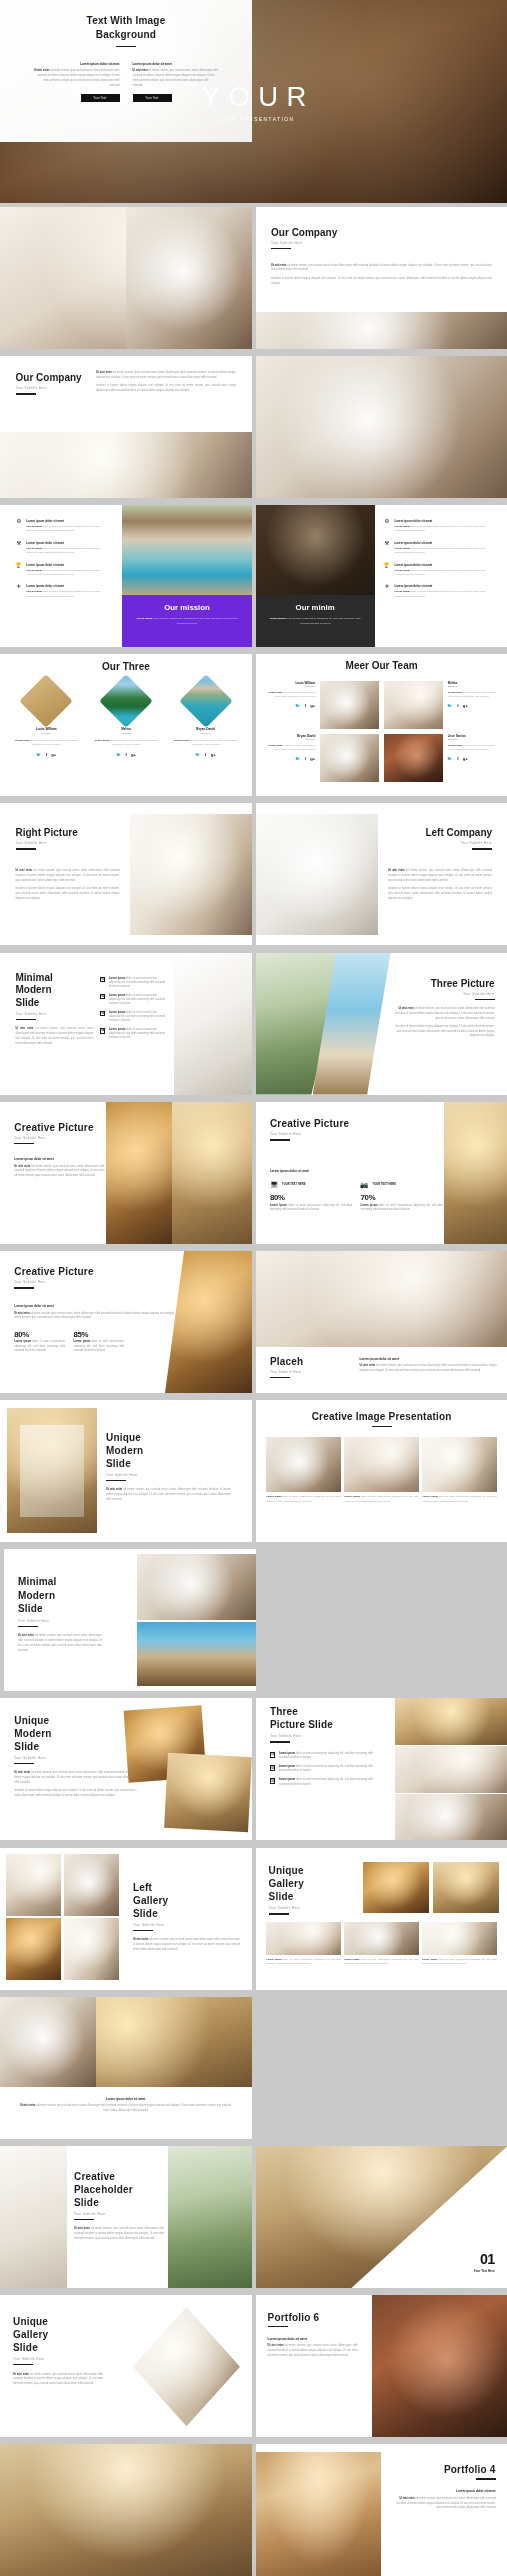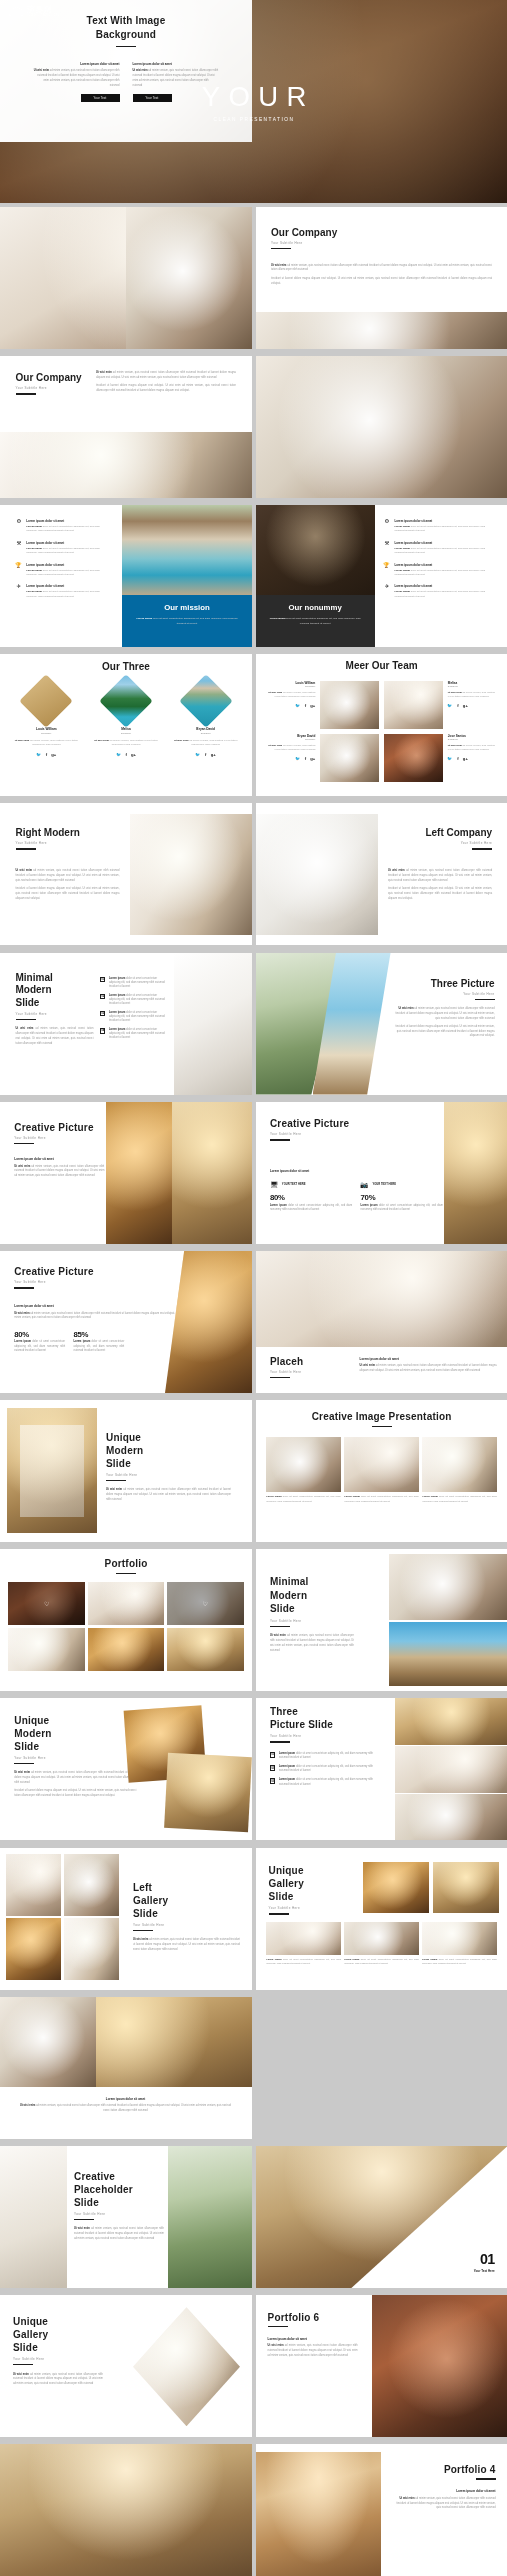--- a/index.html
+++ b/index.html
@@ -241,30 +241,30 @@
       </div>
       <div class="feat">
         <div class="ic">✈</div>
         <div>
             <div class="ft">Lorem ipsum dolor sit amet</div>
              <div class="fb"><b>Lorem ipsum</b><span> dolor sit amet consectetuer adipiscing elit, sed diam nonummy nibh euismod tincidunt ut laoreet</span></div>
           </div>
       </div>
     </div>
     <div class="ph ph-resort" style="left:122px;top:0;width:130px;height:90px"></div>
-    <div style="position:absolute;left:122px;top:90px;width:130px;height:53px;background:#0369a1;color:#fff;text-align:center;padding-top:8.4px">
+    <div style="position:absolute;left:122px;top:90px;width:130px;height:53px;background:#6d28d9;color:#fff;text-align:center;padding-top:8.4px">
       <div style="font-size:7.8px;font-weight:700">Our mission</div>
       <div style="font-size:2.5px;line-height:1.8;color:#cfcfcf;padding:4.8px 14.3px 0"><b style="color:#fff">Lorem ipsum</b><span> dolor sit amet consectetuer adipiscing elit, sed diam nonummy nibh euismod tincidunt ut laoreet</span></div>
     </div>
   </div>
   <div class="gap"></div>
   <div class="s-half">
     <div class="ph ph-dark" style="left:0;top:0;width:119px;height:90px"></div>
     <div style="position:absolute;left:0;top:90px;width:119px;height:53px;background:#2b2b2b;color:#fff;text-align:center;padding-top:8.4px">
-      <div style="font-size:7.8px;font-weight:700">Our nonummy</div>
+      <div style="font-size:7.8px;font-weight:700">Our minim</div>
       <div style="font-size:2.5px;line-height:1.8;color:#cfcfcf;padding:4.8px 13px 0"><b style="color:#fff">Lorem ipsum</b><span> dolor sit amet consectetuer adipiscing elit, sed diam nonummy nibh euismod tincidunt ut laoreet</span></div>
     </div>
     <div style="position:absolute;left:128px;top:14.3px;width:110px">
       <div class="feat">
         <div class="ic">⚙</div>
         <div>
             <div class="ft">Lorem ipsum dolor sit amet</div>
              <div class="fb"><b>Lorem ipsum</b><span> dolor sit amet consectetuer adipiscing elit, sed diam nonummy nibh euismod tincidunt ut laoreet</span></div>
           </div>
       </div>
@@ -389,21 +389,21 @@
             <span>f</span>
             <span>g+</span>
           </div>
       </div>
     </div>
   </div>
   <div class="rowgap"></div>
 
   <div class="s-half">
     <div style="position:absolute;left:15.5px;top:24px">
-      <div class="h-title-lg">Right Modern</div>
+      <div class="h-title-lg">Right Picture</div>
       <div class="sub">Your Subtitle Here</div>
       <div class="rule"></div>
     </div>
     <div style="position:absolute;left:15.5px;top:66px;width:104px">
       <p class="body-t"><b>Ut wisi enim</b><span> ad minim veniam, quis nostrud exerci tation ullamcorper nibh euismod tincidunt ut laoreet dolore magna aliquam erat volutpat. Ut wisi enim ad minim veniam, quis nostrud exerci tation ullamcorper nibh euismod</span></p>
       <p class="body-t" style="margin-top:3.6px">tincidunt ut laoreet dolore magna aliquam erat volutpat. Ut wisi enim ad minim veniam, quis nostrud exerci tation ullamcorper nibh euismod tincidunt ut laoreet dolore magna aliquam erat volutpat.</p>
     </div>
     <div class="ph ph-room2" style="left:130px;top:10.7px;width:122px;height:121px"></div>
   </div>
   <div class="gap"></div>
@@ -572,38 +572,20 @@
       <div class="ph ph-room2" style="position:relative;height:55px"></div>
     </div>
     <div class="grid3" style="gap:3.6px;padding:3.6px 10.7px 0">
       <div class="body-t" style="font-size:2.4px"><b>Lorem ipsum</b><span> dolor sit amet consectetuer adipiscing elit, sed diam nonummy nibh euismod tincidunt ut laoreet</span></div>
       <div class="body-t" style="font-size:2.4px"><b>Lorem ipsum</b><span> dolor sit amet consectetuer adipiscing elit, sed diam nonummy nibh euismod tincidunt ut laoreet</span></div>
       <div class="body-t" style="font-size:2.4px"><b>Lorem ipsum</b><span> dolor sit amet consectetuer adipiscing elit, sed diam nonummy nibh euismod tincidunt ut laoreet</span></div>
     </div>
   </div>
   <div class="rowgap"></div>
 
-  <div class="s-half">
-    <div class="center" style="padding-top:8.4px">
-      <div class="h-title">Portfolio</div>
-      <div class="rule-c"></div>
-    </div>
-    <div class="grid3" style="gap:2.4px;padding:8.4px 8.4px 0">
-      <div class="ph ph-red ov-dark" style="position:relative;height:43px">
-        <div style="position:absolute;inset:0;display:flex;align-items:center;justify-content:center;color:#fff;font-size:6px;z-index:3">♡</div>
-      </div>
-      <div class="ph ph-room" style="position:relative;height:43px"></div>
-      <div class="ph ph-bed ov-dark" style="position:relative;height:43px">
-        <div style="position:absolute;inset:0;display:flex;align-items:center;justify-content:center;color:#fff;font-size:6px;z-index:3">♡</div>
-      </div>
-      <div class="ph ph-room2" style="position:relative;height:43px"></div>
-      <div class="ph ph-warm" style="position:relative;height:43px"></div>
-      <div class="ph ph-gold" style="position:relative;height:43px"></div>
-    </div>
-  </div>
   <div class="gap"></div>
   <div class="s-half">
     <div style="position:absolute;left:14.3px;top:26px;width:84px">
       <div class="h-title" style="white-space:pre-line;line-height:1.35">Minimal
 Modern
 Slide</div>
       <div class="sub">Your Subtitle Here</div>
       <div class="rule"></div>
       <p class="body-t" style="margin-top:7.2px"><b>Ut wisi enim</b><span> ad minim veniam, quis nostrud exerci tation ullamcorper nibh euismod tincidunt ut laoreet dolore magna aliquam erat volutpat. Ut wisi enim ad minim veniam, quis nostrud exerci tation ullamcorper nibh euismod</span></p>
     </div>

